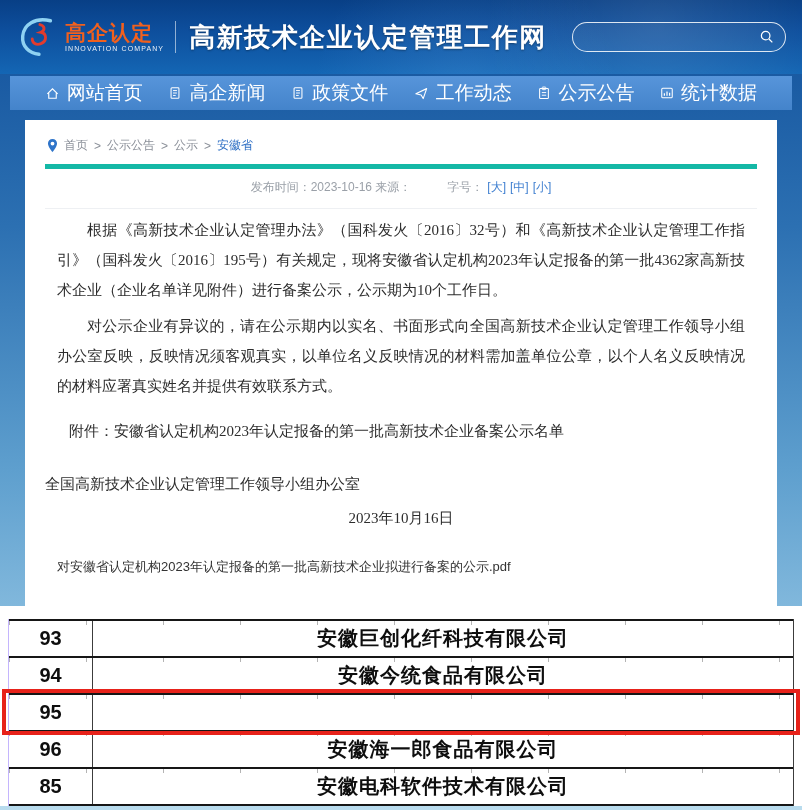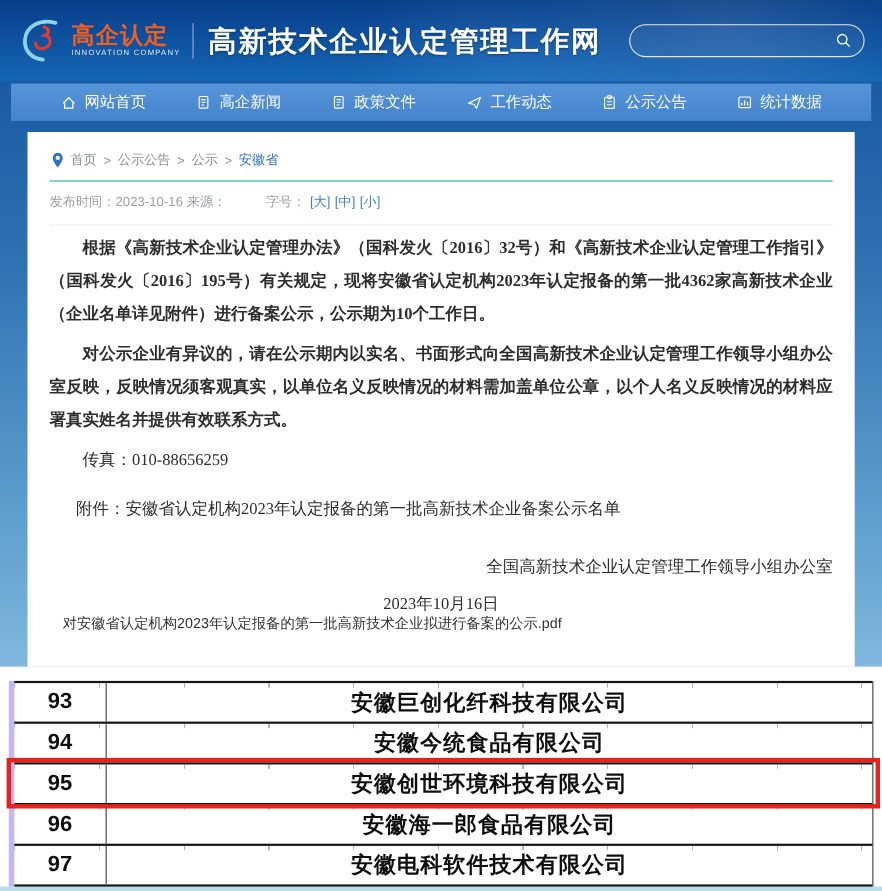--- a/index.html
+++ b/index.html
@@ -23,45 +23,45 @@
   .vdiv { width:1px; height:32px; background:rgba(255,255,255,.55); margin:0 13px 0 11px; }
   .site-title { font-size:26px; color:#fff; font-weight:800; letter-spacing:1.5px; margin:0; text-shadow:0 1px 2px rgba(0,0,0,.35); white-space:nowrap; }
   .search { margin-left:auto; width:192px; height:28px; border:1px solid rgba(255,255,255,.85); border-radius:15px; display:flex; align-items:center; padding:0 10px; background:rgba(255,255,255,.05); }
   .search-input { flex:1; background:transparent; border:none; outline:none; color:#fff; font-size:13px; min-width:0; }
 
   
   .navbar {
     height:34px; margin:2px 10px 0; display:flex; align-items:center; justify-content:space-around;
     padding:0 22px; background:linear-gradient(180deg,#5795da 0%, #4484cb 100%);
   }
-  .nav-item { display:flex; align-items:center; gap:7px; color:#fff; font-size:14px; cursor:pointer; white-space:nowrap; }
+  .nav-item { display:flex; align-items:center; gap:7px; color:#fff; font-size:19px; cursor:pointer; white-space:nowrap; }
   .nav-item svg { display:block; }
 
   
   .card { margin:10px 25px 0; height:486px; background:#fff; box-sizing:border-box; padding:12px 20px 0; position:relative; }
-  .breadcrumb { display:flex; align-items:center; gap:6px; font-size:12px; color:#8a8f98; padding:5px 2px 10px; border-bottom:1px solid #14b8a6; }
+  .breadcrumb { display:flex; align-items:center; gap:6px; font-size:12px; color:#8a8f98; padding:5px 2px 10px; border-bottom:5px solid #14b8a6; }
   .breadcrumb .crumb { cursor:pointer; }
   .breadcrumb .cur { color:#2e6fc4; font-weight:normal; }
   .article-title { text-align:center; font-size:19px; font-weight:800; color:#1c1c1c; margin:20px 8px 0; line-height:26px; }
-  .meta { text-align:left; font-size:12px; color:#9aa0a8; margin-top:10px; }
+  .meta { text-align:center; font-size:12px; color:#9aa0a8; margin-top:10px; }
   .meta .gap { display:inline-block; width:36px; }
   .size-btn { color:#3f7fd0; margin-left:4px; cursor:pointer; }
   .meta-divider { border-top:1px solid #eef0f3; margin-top:12px; }
 
   .body-text { font-family:"Liberation Serif","DejaVu Serif",serif; font-size:15px; color:#2d2d2d; }
-  .para { line-height:30px; text-indent:2em; text-align:justify; margin:6px 0 0;font-weight:bold; }
+  .para { line-height:30px; text-indent:2em; text-align:justify; margin:6px 12px 0; }
   .fax-line { margin-top:8px; text-indent:2em; line-height:28px; }
   .attach-line { margin-top:16px; text-indent:1.6em; line-height:28px; }
-  .signature { text-align:right; margin-top:26px; line-height:26px; }
+  .signature { text-align:left; margin-top:26px; line-height:26px; }
   .sign-date { text-align:center; margin-top:8px; line-height:26px; }
   .pdf-link { position:absolute; left:32px; bottom:30px; font-family:"Liberation Sans","DejaVu Sans",sans-serif; font-size:13px; color:#333; cursor:pointer; }
 
   
   .table-section { background:#fff; height:200px; box-sizing:border-box; padding-top:13px; }
-  .ctable { margin:0 8px; border-left:5px solid #c4b5fd; border-right:1px solid #3c3c3c; }
+  .ctable { margin:0 8px; border-left:1px solid #c4b5fd; border-right:1px solid #3c3c3c; }
   .trow {
     display:flex; height:35px; border-top:2px solid #161616; align-items:stretch;
     background-image:repeating-linear-gradient(90deg, rgba(40,40,40,.35) 0 1px, transparent 1px 77px);
     background-size:100% 4px; background-repeat:no-repeat;
   }
   .trow:last-child { border-bottom:2px solid #161616; }
   .tno { width:83px; border-right:1px solid #3c3c3c; display:flex; align-items:center; justify-content:center;
          font-size:20px; font-weight:700; color:#0e0e0e; }
   .tcompany { flex:1; display:flex; align-items:center; justify-content:center;
               font-size:20px; font-weight:700; color:#0e0e0e; letter-spacing:1px; }
@@ -158,47 +158,45 @@
 
     <div class="meta">
       <span>发布时间：2023-10-16 来源：</span><span class="gap"></span><span>字号：</span><span class="size-btn">[大]</span><span class="size-btn">[中]</span><span class="size-btn">[小]</span>
     </div>
 
     <div class="meta-divider"></div>
 
     <div class="body-text">
       <p class="para">根据《高新技术企业认定管理办法》（国科发火〔2016〕32号）和《高新技术企业认定管理工作指引》（国科发火〔2016〕195号）有关规定，现将安徽省认定机构2023年认定报备的第一批4362家高新技术企业（企业名单详见附件）进行备案公示，公示期为10个工作日。</p>
       <p class="para">对公示企业有异议的，请在公示期内以实名、书面形式向全国高新技术企业认定管理工作领导小组办公室反映，反映情况须客观真实，以单位名义反映情况的材料需加盖单位公章，以个人名义反映情况的材料应署真实姓名并提供有效联系方式。</p>
-      <div class="fax-line">传真：010-88656259</div>
       <div class="attach-line">附件：安徽省认定机构2023年认定报备的第一批高新技术企业备案公示名单</div>
       <div class="signature">全国高新技术企业认定管理工作领导小组办公室</div>
       <div class="sign-date">2023年10月16日</div>
     </div>
 
     <div class="pdf-link">对安徽省认定机构2023年认定报备的第一批高新技术企业拟进行备案的公示.pdf</div>
   </main>
 
   <section class="table-section">
     <div class="ctable">
       <div class="trow">
         <div class="tno">93</div>
         <div class="tcompany">安徽巨创化纤科技有限公司</div>
       </div>
       <div class="trow">
         <div class="tno">94</div>
         <div class="tcompany">安徽今统食品有限公司</div>
       </div>
       <div class="trow highlight">
         <div class="tno">95</div>
-        <div class="tcompany">安徽创世环境科技有限公司</div>
       </div>
       <div class="trow">
         <div class="tno">96</div>
         <div class="tcompany">安徽海一郎食品有限公司</div>
       </div>
       <div class="trow">
-        <div class="tno">97</div>
+        <div class="tno">85</div>
         <div class="tcompany">安徽电科软件技术有限公司</div>
       </div>
     </div>
   </section>
 
 </div>
 
 </body></html>

